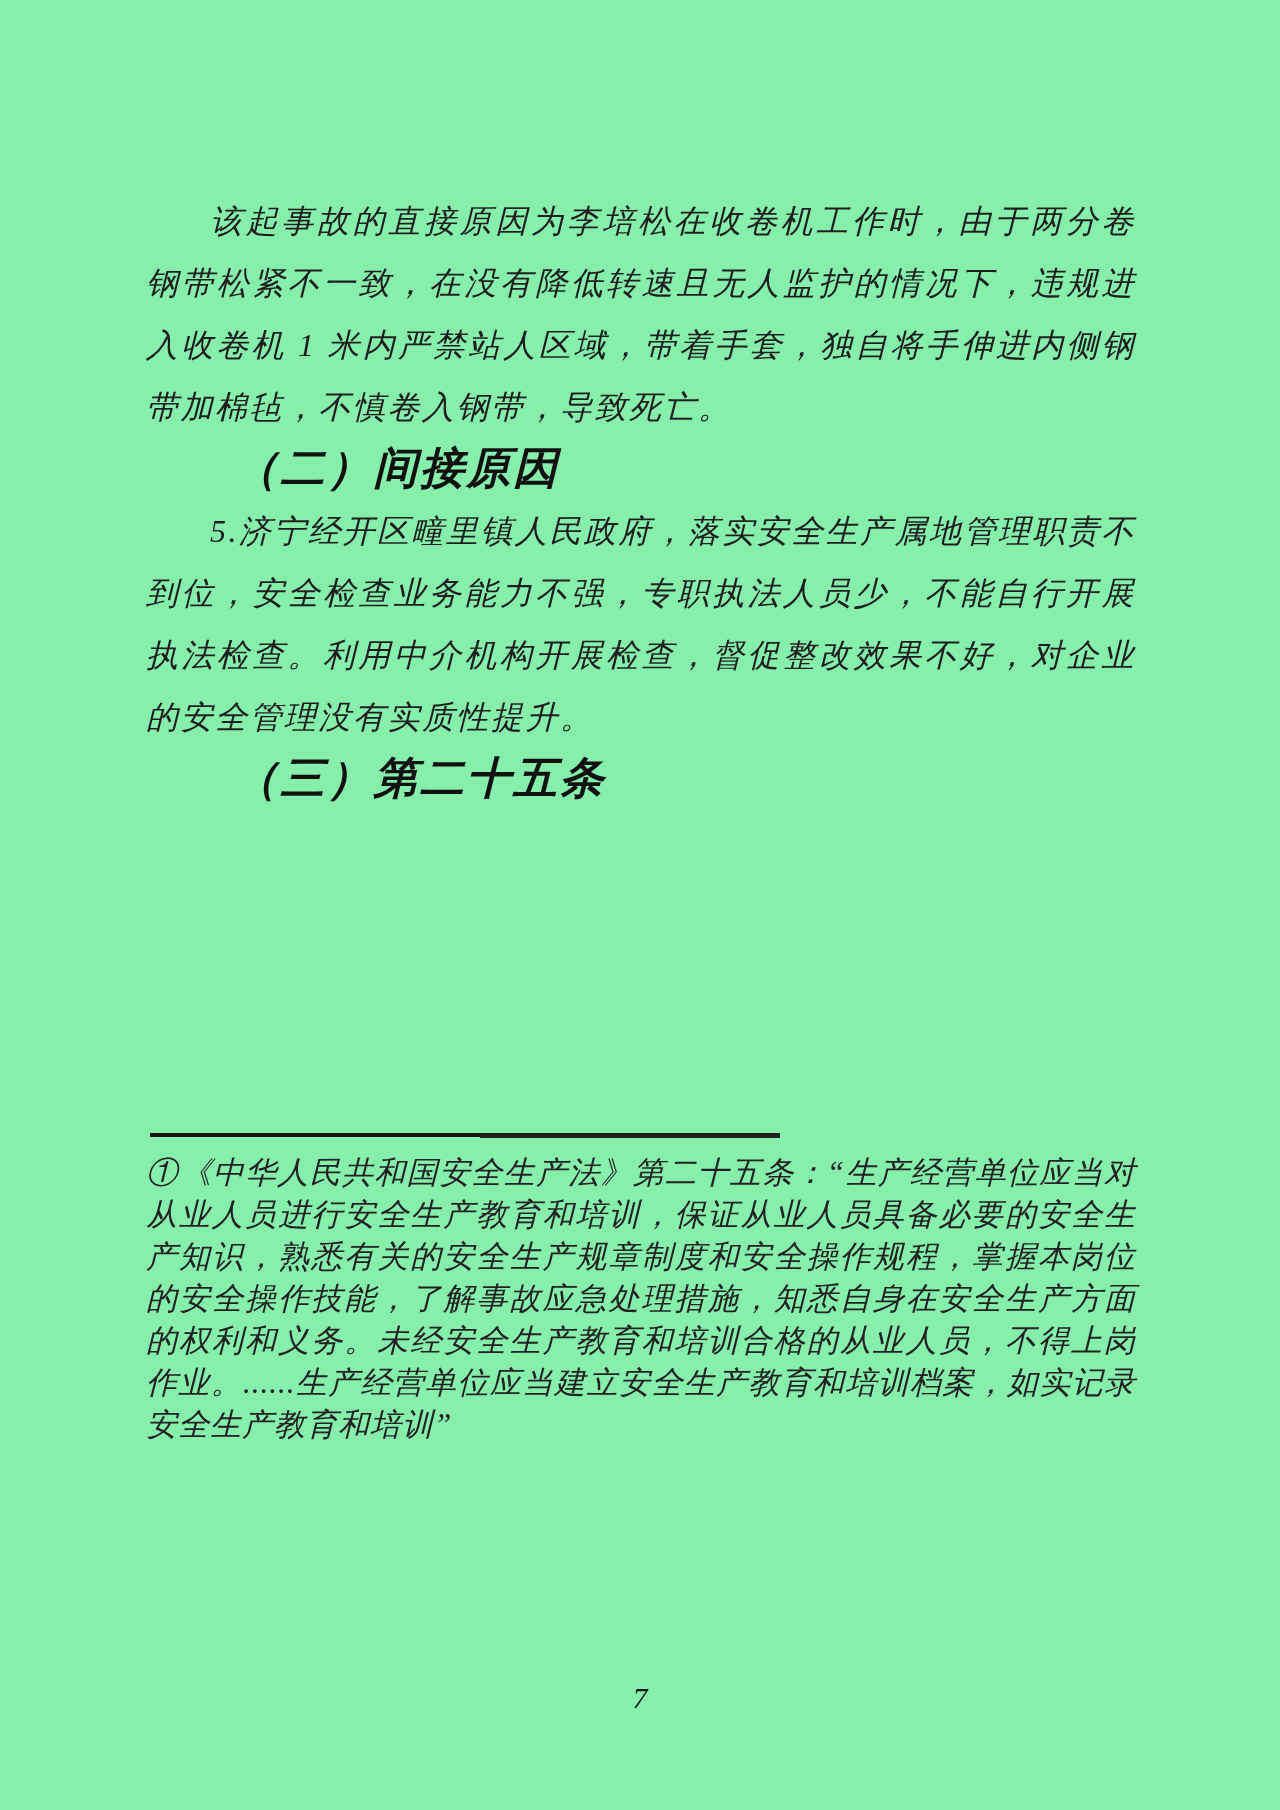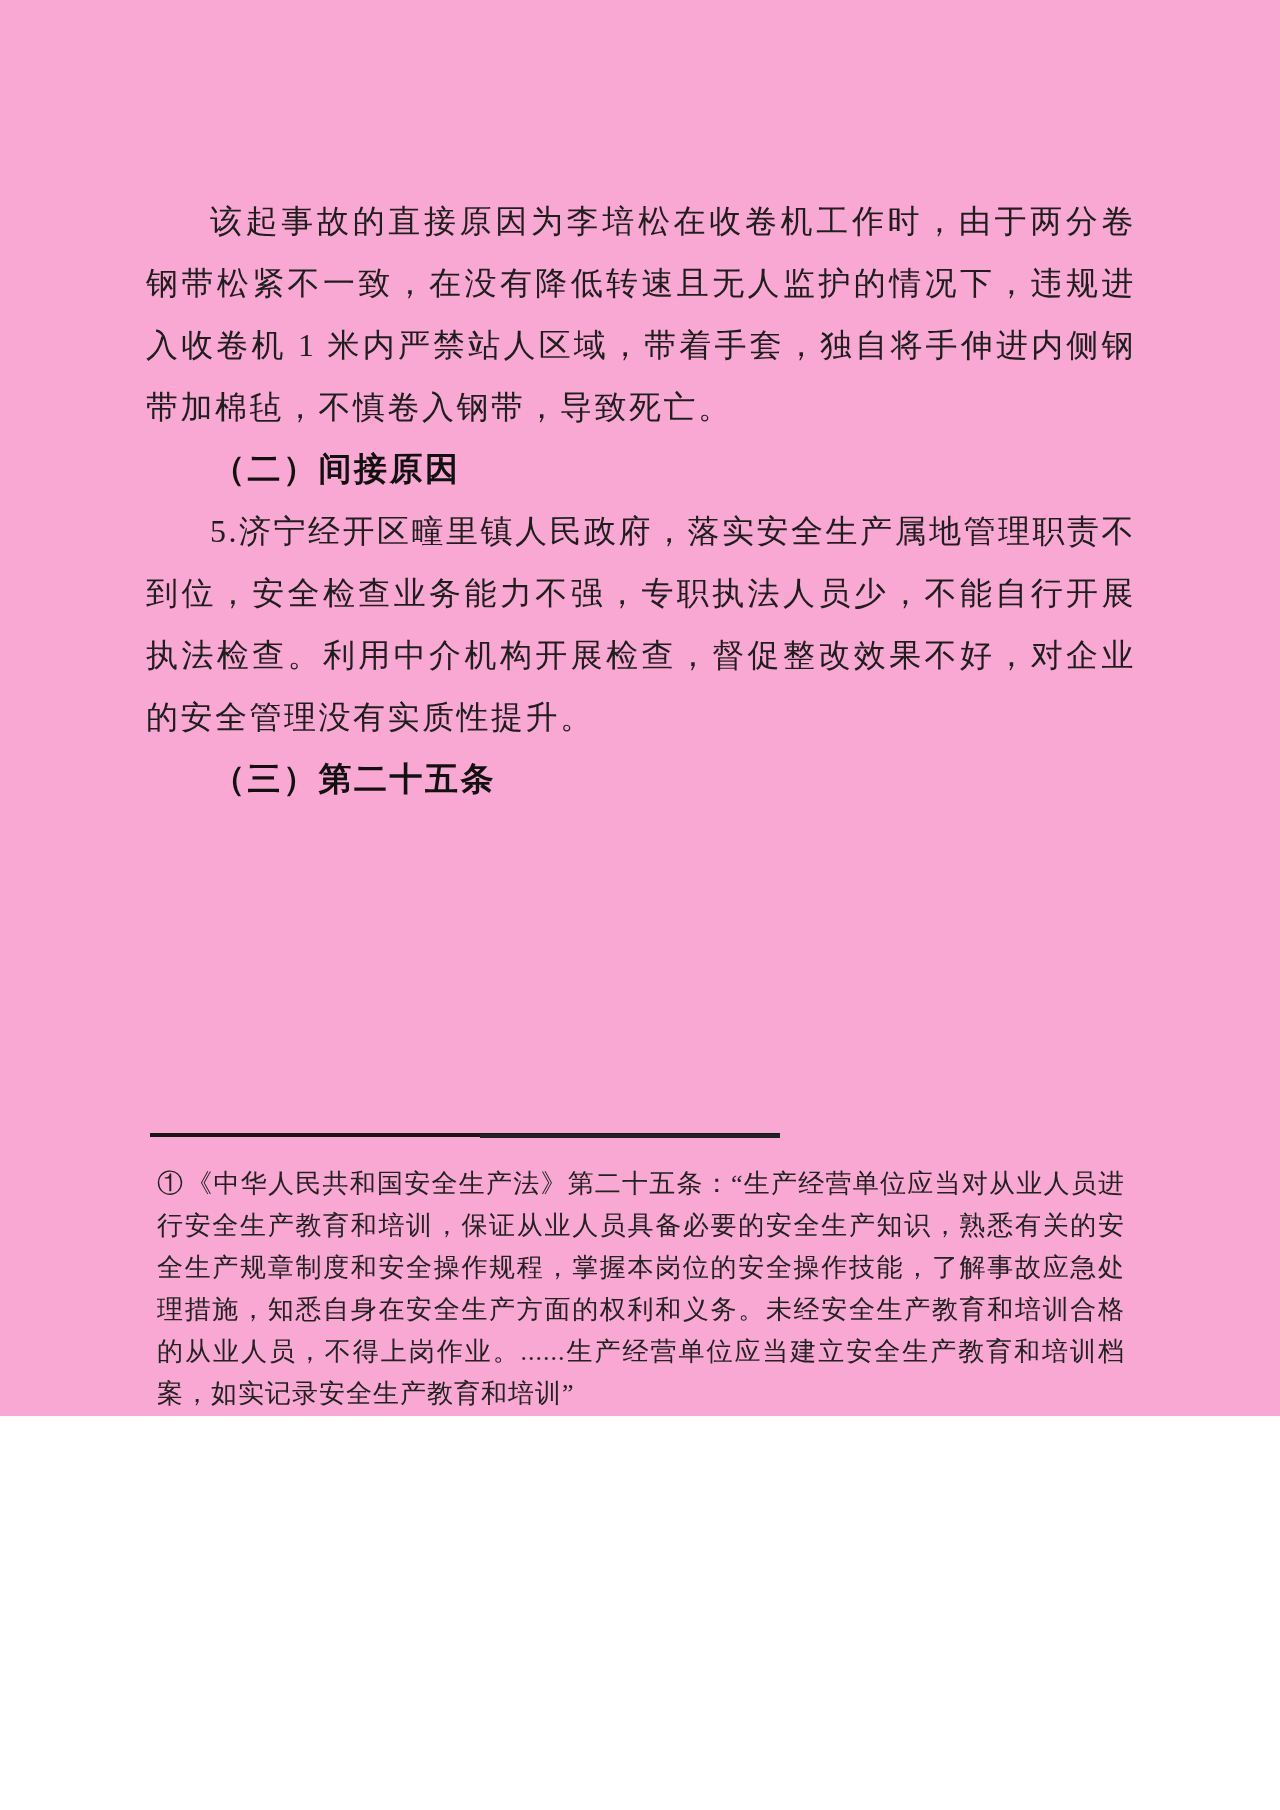--- a/index.html
+++ b/index.html
@@ -3,44 +3,45 @@
 <meta charset="utf-8">
 <style>
   html, body {
     margin: 0;
     padding: 0;
     background: #ffffff;
   }
   .page {
     position: relative;
     width: 1280px;
-    height: 1416px;
-    background: #f9a8d4;
+    height: 1810px;
+    background: #86efac;
     color: #1e1e1e;
     font-family: "Liberation Serif", "DejaVu Serif", serif;
     overflow: hidden;
+    font-style: italic;
   }
   .main-content {
     position: absolute;
     left: 146px;
     top: 190px;
     width: 990px;
   }
   .body-para {
     margin: 0;
     font-size: 32px;
     line-height: 62px;
     letter-spacing: 2.5px;
     text-align: justify;
     text-indent: 2em;
     color: #1e1e1e;
   }
   .section-heading {
     margin: 0;
-    font-size: 33px;
+    font-size: 44px;
     line-height: 62px;
     letter-spacing: 2.5px;
     font-weight: 700;
     text-indent: 2em;
     color: #111111;
   }
   .fn-ref {
     font-size: 19px;
     letter-spacing: 0;
     vertical-align: 14px;
@@ -62,22 +63,22 @@
     height: 4px;
     background: #222222;
   }
   .footnotes {
     position: absolute;
     left: 146px;
     top: 1152px;
     width: 990px;
   }
   .footnote {
-    margin: 11px;
-    font-size: 26px;
+    margin: 0;
+    font-size: 31px;
     line-height: 42px;
     letter-spacing: 1px;
     text-align: justify;
     color: #222222;
   }
   .fn-marker {
     margin-right: 2px;
   }
   .page-number {
     position: absolute;

